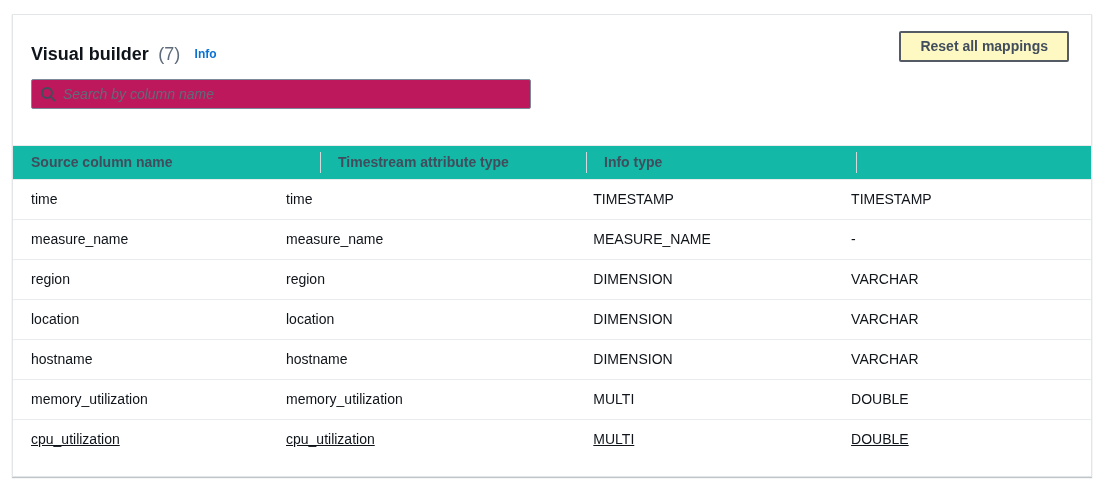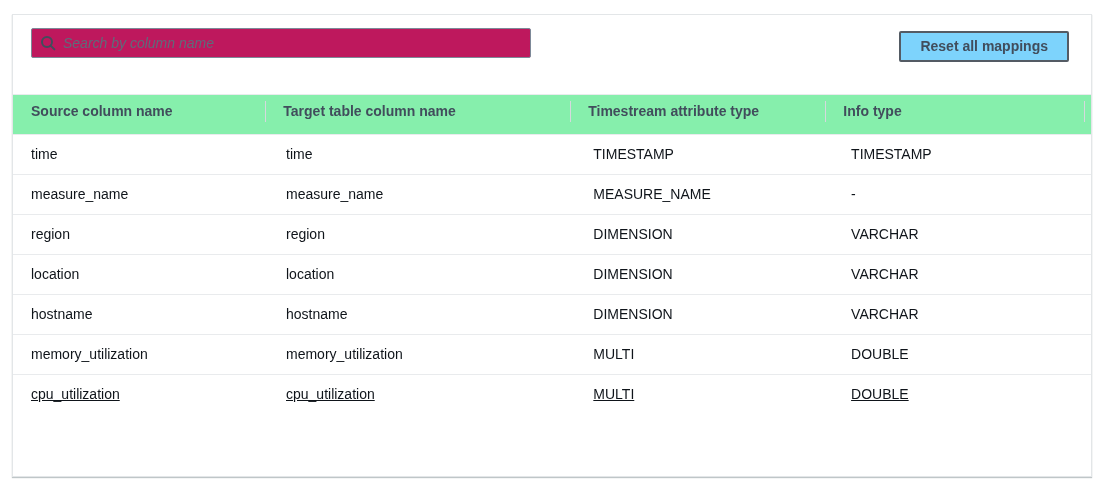--- a/index.html
+++ b/index.html
@@ -43,21 +43,21 @@
     margin-left: 10px;
     vertical-align: 2px;
     text-decoration: none;
     cursor: pointer;
   }
   .reset-btn {
     position: absolute;
     top: 16px; right: 22px;
     height: 31px;
     padding: 0 19px;
-    background: #7dd3fc;
+    background: #fef9c3;
     border: 2px solid #545b64;
     border-radius: 2px;
     font-family: inherit;
     font-size: 14px;
     font-weight: 700;
     color: #414d5c;
     line-height: 27px;
     cursor: pointer;
   }
   
@@ -83,24 +83,24 @@
   }
   .search-box input::placeholder {
     font-style: italic;
     color: #5f6b7a;
     opacity: 1;
   }
   
   .thead {
     margin-top: 36px;
     display: flex;
-    background: #86efac;
+    background: #14b8a6;
     border-top: 1px solid #e9ebed;
     border-bottom: 1px solid #e9ebed;
-    height: 41px;
+    height: 35px;
   }
   .th {
     position: relative;
     font-size: 14px;
     font-weight: 700;
     color: #414d5c;
     padding: 0 10px 0 18px;
     line-height: 33px;
     white-space: nowrap;
     overflow: hidden;
@@ -142,32 +142,36 @@
 </style>
 </head>
 <body>
 
 <div class="card">
 
   <div class="reset-btn-wrap">
     <button class="reset-btn">Reset all mappings</button>
   </div>
 
+  <div class="title-row">
+    <span class="title">Visual builder</span>
+    <span class="count">(7)</span>
+    <a class="info-link">Info</a>
+  </div>
 
   <div class="search-box">
     <svg width="16" height="16" viewBox="0 0 16 16" fill="none" stroke="#414d5c" stroke-width="2" stroke-linecap="round">
       <circle cx="7" cy="7" r="5"></circle>
       <line x1="10.6" y1="10.6" x2="14.4" y2="14.4"></line>
     </svg>
     <input type="text" placeholder="Search by column name" style="">
   </div>
 
   <div class="thead">
     <div class="th c1">Source column name</div>
-    <div class="th c2">Target table column name</div>
     <div class="th c3">Timestream attribute type</div>
     <div class="th c4">Info type</div>
   </div>
 
   <div class="tbody">
       <div class="tr">
       <div class="td c1">time</div>
       <div class="td c2">time</div>
       <div class="td c3">TIMESTAMP</div>
       <div class="td c4">TIMESTAMP</div>

